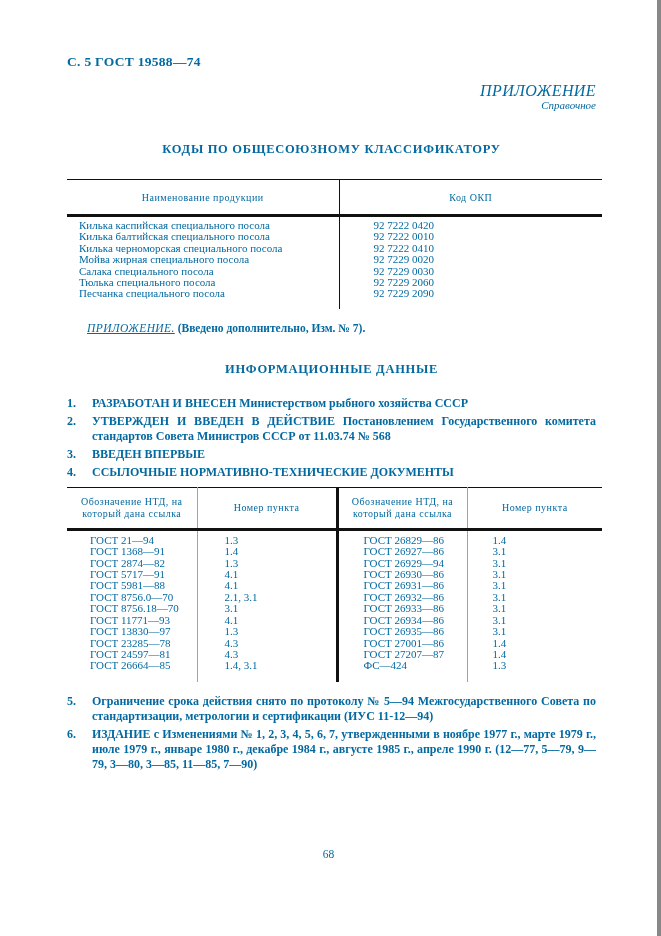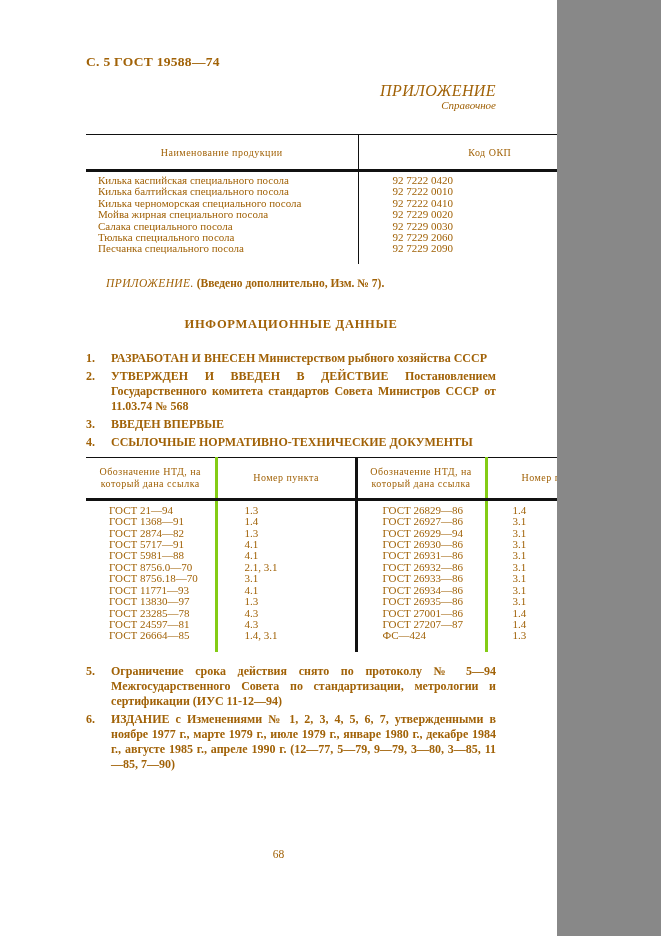--- a/index.html
+++ b/index.html
@@ -1,23 +1,23 @@
 <!DOCTYPE html>
 <html lang="ru"><head>
 <meta charset="utf-8">
 <style>
   html,body{margin:0;padding:0;background:#888;}
   .page{
     position:relative;
-    width:557px;height:936px;
+    width:657px;height:936px;
     background:#fff;
     font-family:"Liberation Serif","DejaVu Serif",serif;
-    color:#a16207;
+    color:#0369a1;
     box-sizing:border-box;
-    padding:54px 61px 0 86px;
+    padding:54px 61px 0 67px;
     overflow:hidden;
   }
   .doc-header{font-weight:bold;font-size:13.5px;letter-spacing:0.3px;}
   .appendix{margin-top:14px;text-align:right;line-height:14px;}
   .appendix .ap-main{font-style:italic;font-size:16px;letter-spacing:0.4px;}
   .appendix .ap-sub{font-style:italic;font-size:11px;}
   .codes-title{margin-top:30px;text-align:center;font-weight:bold;font-size:12.5px;letter-spacing:0.7px;}
   table{border-collapse:collapse;table-layout:fixed;width:535px;}
   .tbl{margin-top:22px;border-top:1.5px solid #111;}
   .tbl th{
@@ -34,30 +34,30 @@
   
   .codes-tbl th{height:26px;}
   .codes-tbl .v1{border-right:1px solid #111;}
   .codes-tbl td.c1{padding-left:12px;}
   .codes-tbl td.c2{padding-left:34px;}
   .codes-tbl tbody tr:first-child td{padding-top:3px;}
   .codes-tbl .tail td{height:6px;padding:0;}
   
   .ref-tbl{margin-top:7px;}
   .ref-tbl th{height:32px;line-height:12px;}
-  .ref-tbl .v1{border-right:3px solid #84cc16;}
+  .ref-tbl .v1{border-right:1px solid #84cc16;}
   .ref-tbl .vmid{border-right:3px solid #111;}
   .ref-tbl td.r1{padding-left:23px;}
   .ref-tbl td.r2{padding-left:27px;}
   .ref-tbl td.r3{padding-left:25px;}
   .ref-tbl td.r4{padding-left:25px;}
   .ref-tbl tbody tr:first-child td{padding-top:4px;}
   .ref-tbl .tail td{height:6px;padding:0;}
   .note{margin:13px 0 0 0;text-indent:20px;font-size:11.5px;}
-  .note .it{font-style:italic;letter-spacing:0.4px;}
+  .note .it{font-style:italic;letter-spacing:0.4px;text-decoration:underline;}
   .note .bd{font-weight:bold;}
   .info-title{margin-top:28px;text-align:center;font-weight:bold;font-size:12.5px;letter-spacing:0.7px;}
   .info-items{margin-top:19px;}
   .info-item{display:flex;margin-bottom:3px;font-weight:bold;font-size:12px;line-height:15px;}
   .info-item .num{flex:none;width:25px;}
   .info-item .itext{flex:1;text-align:justify;}
   .info-items-bottom{margin-top:12px;}
   .page-num{position:absolute;left:0;right:0;top:848px;text-align:center;font-size:11.5px;}
 </style>
 </head>
@@ -65,20 +65,21 @@
 
 <div class="page">
 
   <div class="doc-header">С. 5 ГОСТ 19588—74</div>
 
   <div class="appendix">
     <div class="ap-main">ПРИЛОЖЕНИЕ</div>
     <div class="ap-sub">Справочное</div>
   </div>
 
+  <div class="codes-title">КОДЫ ПО ОБЩЕСОЮЗНОМУ КЛАССИФИКАТОРУ</div>
 
   <table class="tbl codes-tbl">
     <colgroup>
         <col style="width:272px">
         <col style="width:263px">
       </colgroup>
     <thead>
       <tr>
         <th class="v1">Наименование продукции</th>
         <th>Код ОКП</th>

